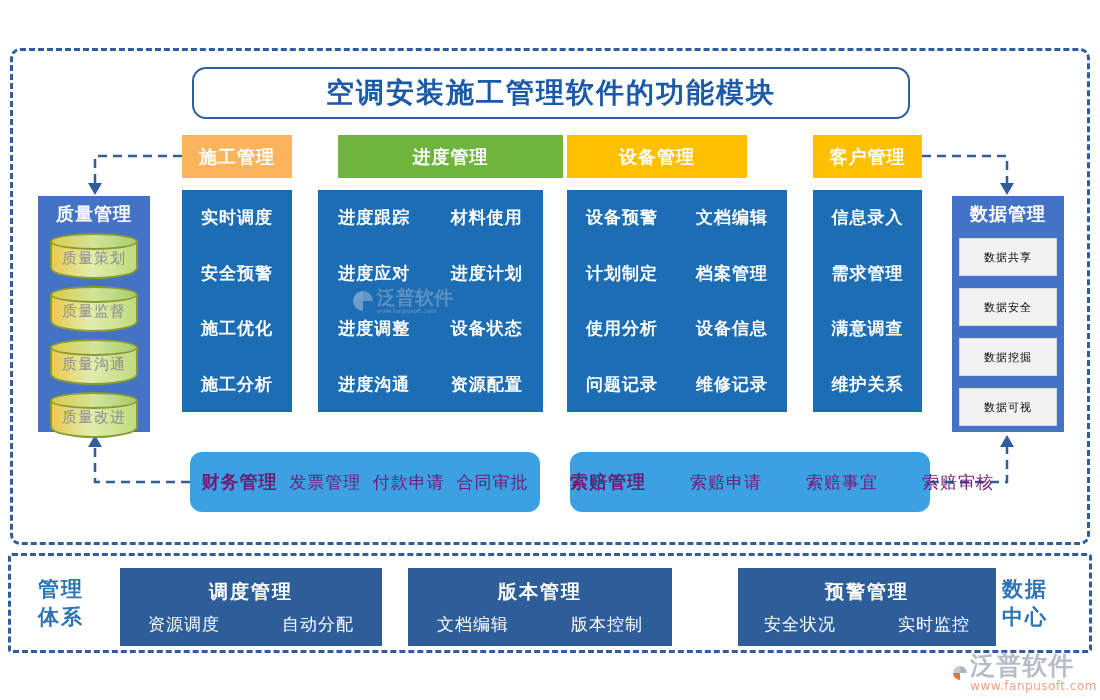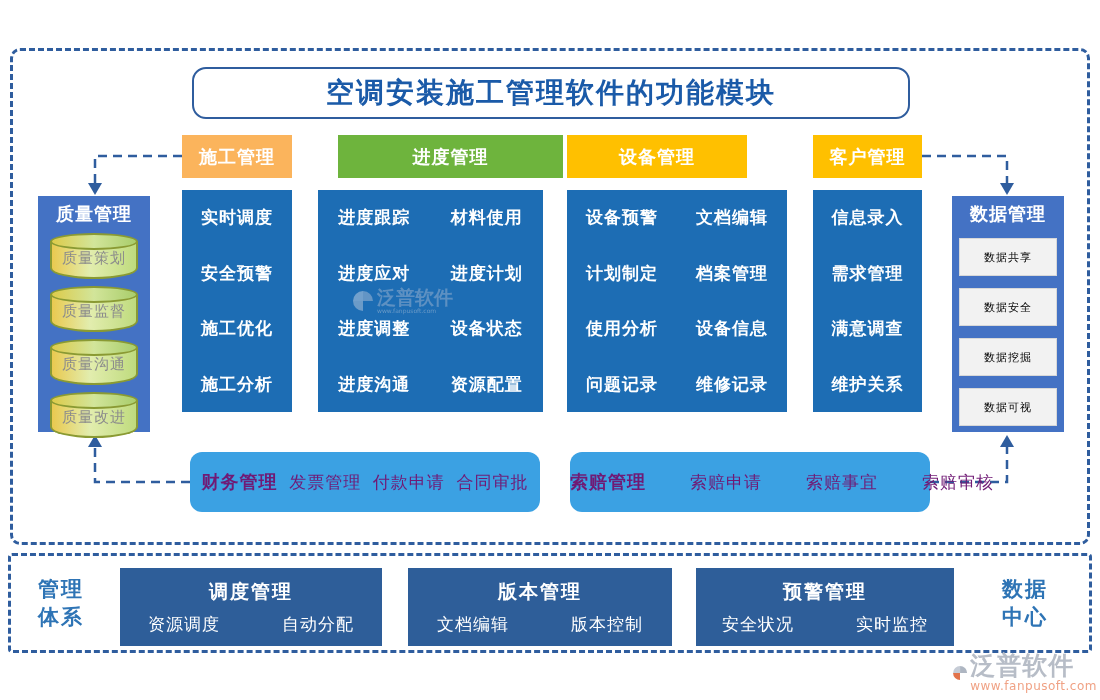--- a/index.html
+++ b/index.html
@@ -59,21 +59,21 @@
   .midbar.m1{left:190px;width:350px;}
   .midbar.m2{left:570px;width:360px;gap:44px;}
   .midbar .mtitle{font-size:18px;font-weight:bold;letter-spacing:1px;white-space:nowrap;}
   .midbar .mitem{font-size:17px;letter-spacing:1px;white-space:nowrap;}
 
   
   .bbox{top:568px;height:78px;background:#2E5E99;color:#ffffff;display:flex;flex-direction:column;
         align-items:center;justify-content:center;}
   .bbox.b1{left:120px;width:262px;}
   .bbox.b2{left:408px;width:264px;}
-  .bbox.b3{left:696px;width:258px;}
+  .bbox.b3{left:738px;width:258px;}
   .bbox .btitle{font-size:19px;font-weight:bold;letter-spacing:2px;}
   .bbox .brow{display:flex;gap:62px;margin-top:8px;}
   .bbox .bitem{font-size:17px;letter-spacing:1px;}
 
   
   .side-label{color:#2E74B5;font-size:21px;font-weight:bold;line-height:1.35;letter-spacing:2px;text-align:center;}
   .side-label.sl1{left:28px;top:575px;width:66px;}
   .side-label.sl2{left:992px;top:575px;width:66px;}
 
   

